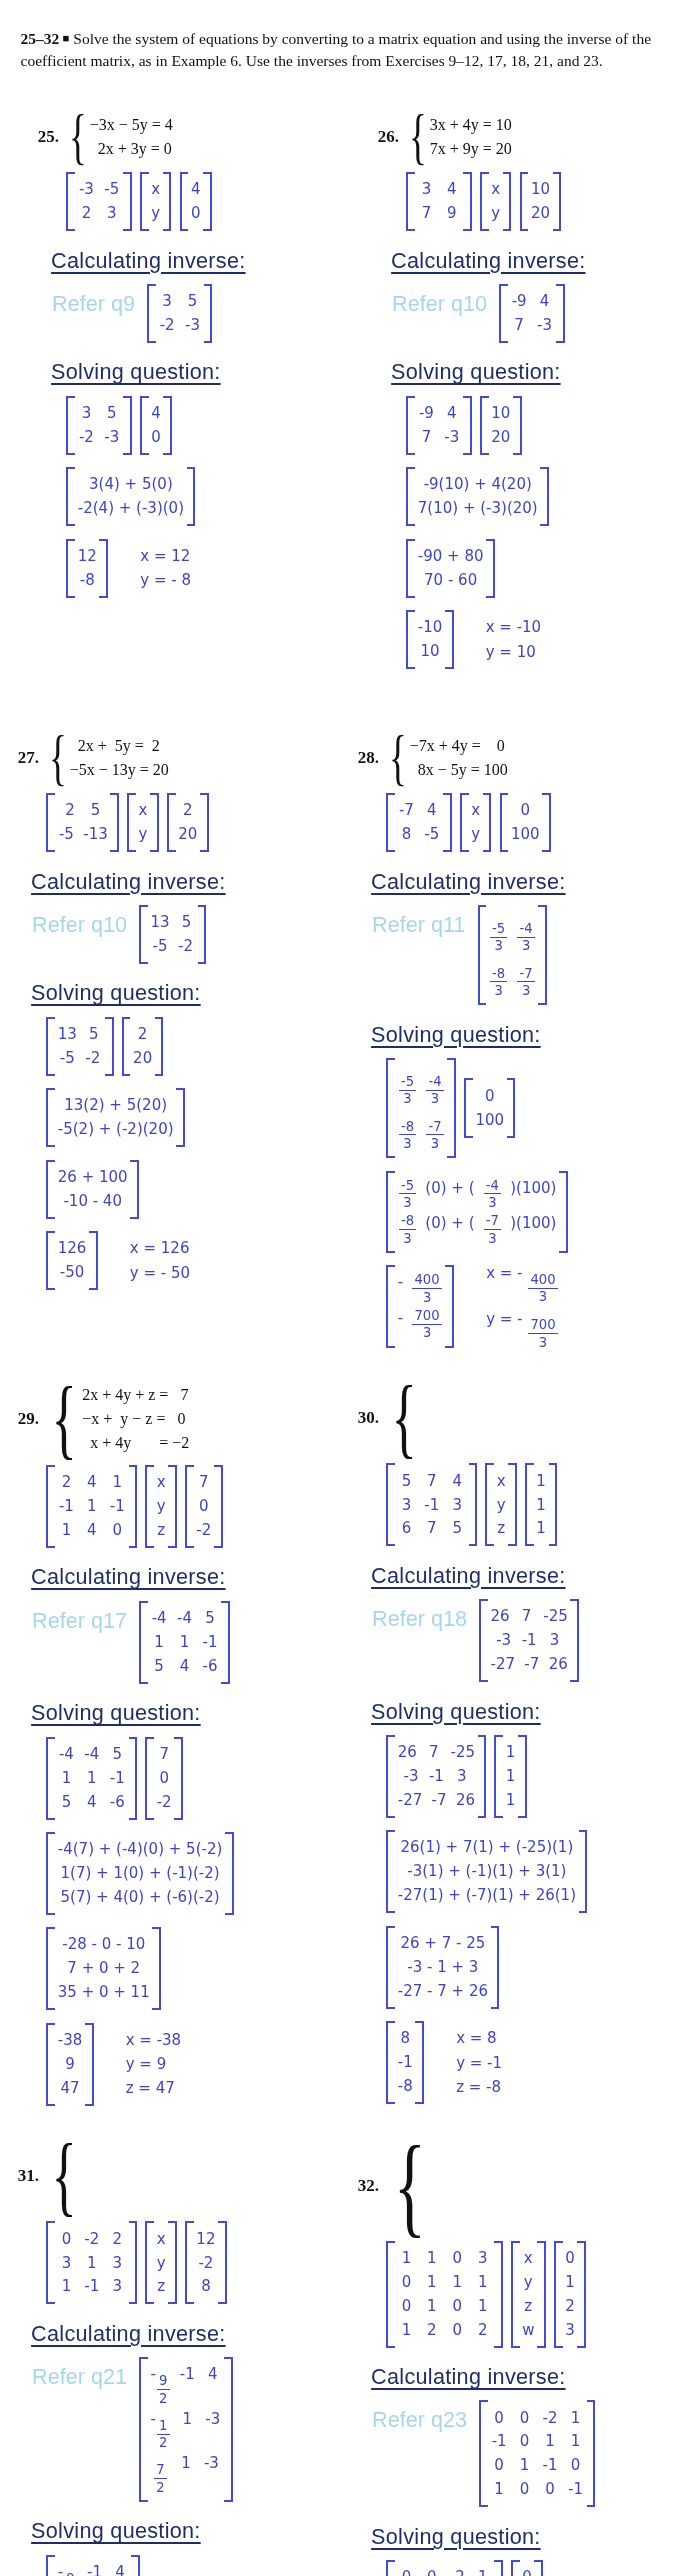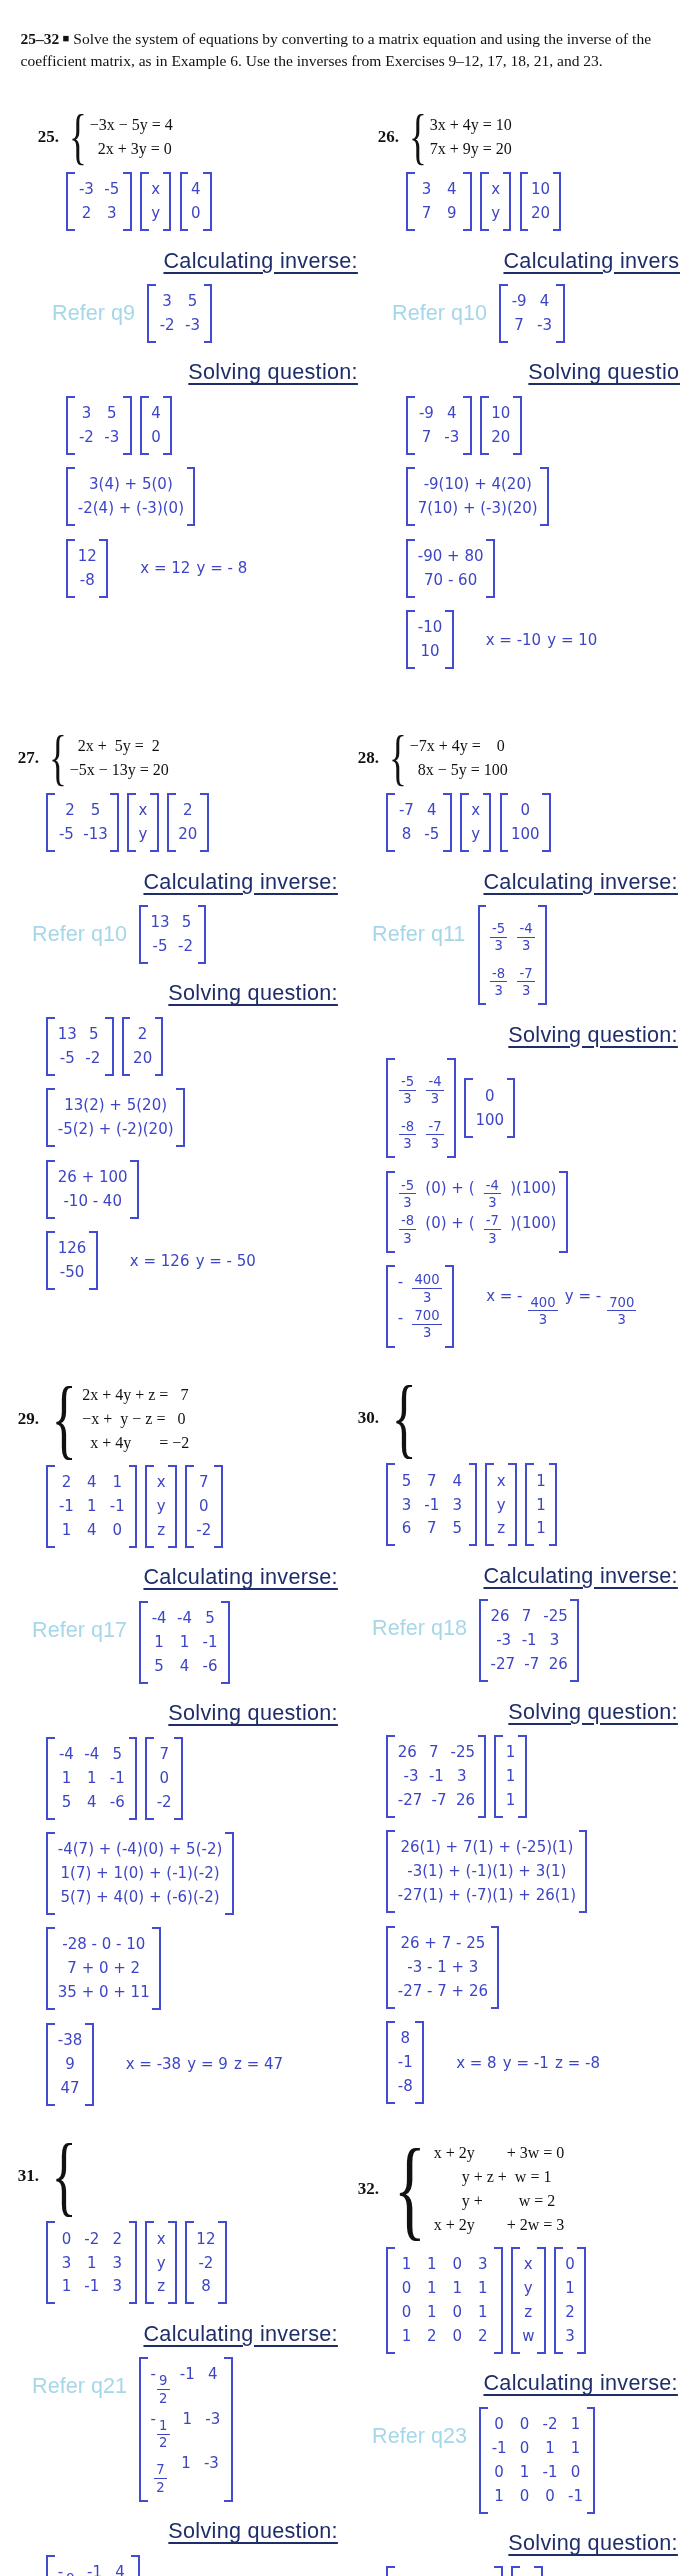--- a/index.html
+++ b/index.html
@@ -32,26 +32,26 @@
   .mx::after{right:0;border-left:none;}
   .mrow{display:flex;gap:8.2px;justify-content:center;white-space:pre;}
   .mcell{min-width:1.15em;text-align:center;white-space:pre;}
   
   .fr{display:inline-flex;flex-direction:column;align-items:center;line-height:1;vertical-align:-0.45em;margin:0 1px;font-size:.88em;}
   .fr .num{border-bottom:1.5px solid currentColor;padding:0 2.1px 1.5px;}
   .fr .den{padding-top:1.5px;}
   
   .heading{font-family:"Liberation Sans",sans-serif;color:#1f2d69;font-size:21.6px;
            text-decoration:underline;text-decoration-thickness:1.5px;text-underline-offset:3.6px;
-           margin:13.4px 0 7.2px 2.1px;letter-spacing:0.3px;text-align:right;}
+           margin:13.4px 0 7.2px 2.1px;letter-spacing:0.3px;}
   .refer-row{display:flex;align-items:flex-start;gap:8.2px;margin:2.1px 0 2.1px 3.1px;}
-  .refer{font-family:"Liberation Sans",sans-serif;font-size:21.6px;color:#a6d7e8;margin-top:19px;white-space:nowrap;}
+  .refer{font-family:"Liberation Sans",sans-serif;font-size:21.6px;color:#a6d7e8;margin-top:10px;white-space:nowrap;}
   
   .res-wrap{display:flex;align-items:center;gap:28px;margin-left:13.4px;}
-  .answers{display:flex;gap:6.2px;font-family:"DejaVu Sans",sans-serif;color:#3d45c6;font-size:15px;white-space:pre;}
+  .answers{display:flex;flex-direction:column;gap:6.2px;font-family:"DejaVu Sans",sans-serif;color:#3d45c6;font-size:15px;white-space:pre;}
 </style>
 </head>
 <body>
 
 <p class="header"><span class="range">25–32</span><span class="bullet">■</span><span>Solve the system of equations by converting to a matrix equation and using the inverse of the coefficient matrix, as in Example 6. Use the inverses from Exercises 9–12, 17, 18, 21, and 23.</span></p>
 
 <div id="problems">
     <div class="prow row1">
       <article class="problem">
         <div class="sys">
@@ -453,21 +453,20 @@
         <div class="mxgroup">
           <span class="mx">
             <span class="mrow"><span class="mcell">-<span class="fr"><span class="num">9</span></span></span><span class="mcell">-1</span><span class="mcell">4</span></span>
           </span>
         </div>
       </article>
       <article class="problem">
         <div class="sys">
           <div class="pnum">32.</div>
           <div class="brace b4">{</div>
-          <div class="eqs"><div class="eqline">x + 2y        + 3w = 0</div><div class="eqline">       y + z +  w = 1</div><div class="eqline">       y +         w = 2</div><div class="eqline">x + 2y        + 2w = 3</div></div>
         </div>
         <div class="mxgroup">
           <span class="mx">
             <span class="mrow"><span class="mcell">1</span><span class="mcell">1</span><span class="mcell">0</span><span class="mcell">3</span></span>
             <span class="mrow"><span class="mcell">0</span><span class="mcell">1</span><span class="mcell">1</span><span class="mcell">1</span></span>
             <span class="mrow"><span class="mcell">0</span><span class="mcell">1</span><span class="mcell">0</span><span class="mcell">1</span></span>
             <span class="mrow"><span class="mcell">1</span><span class="mcell">2</span><span class="mcell">0</span><span class="mcell">2</span></span>
           </span>
           <span class="mx">
             <span class="mrow">x</span>

